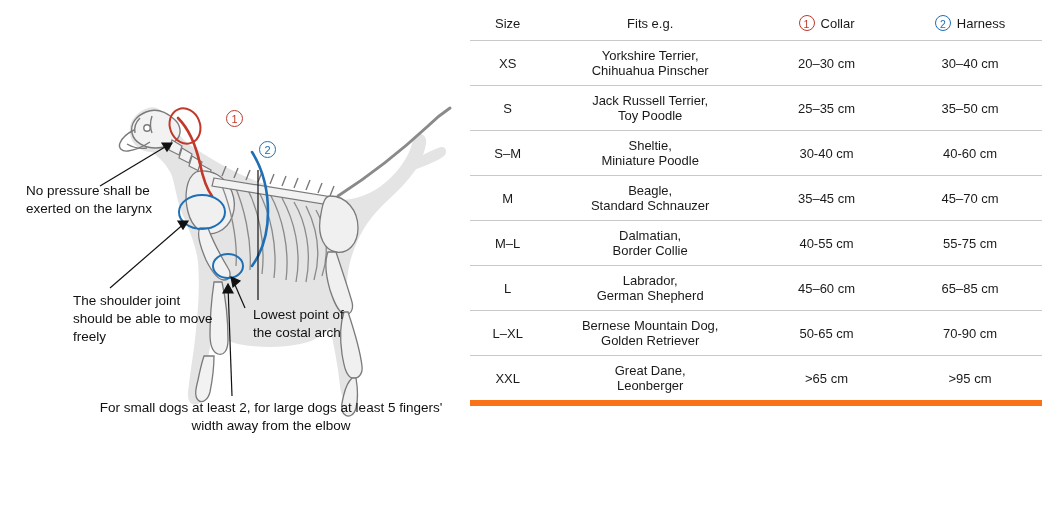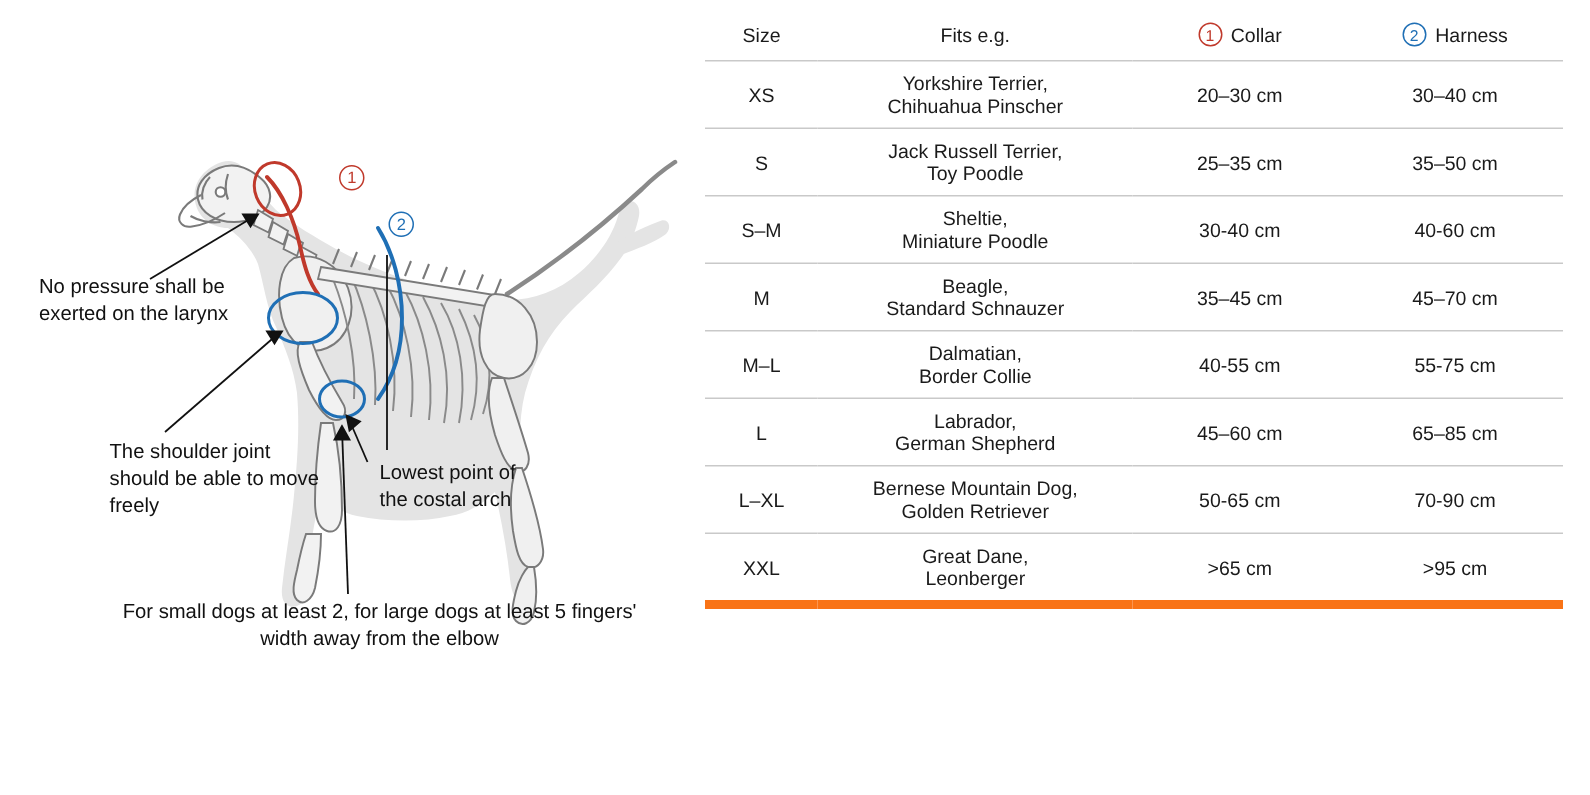--- a/index.html
+++ b/index.html
@@ -35,21 +35,21 @@
   .anno {
     position: absolute;
     font-size: 13.5px;
     line-height: 1.35;
     color: #111;
   }
   #anno-larynx { left: 26px; top: 182px; width: 170px; }
   #anno-shoulder { left: 26px; top: 292px; width: 150px; margin-left: 47px; }
   #anno-costal { left: 253px; top: 306px; width: 110px; }
   #anno-elbow {
-    left: 78px; top: 399px; width: 350px;
+    left: 96px; top: 399px; width: 350px;
     text-align: center;
   }
 
   .badge-num {
     position: absolute;
     width: 17px;
     height: 17px;
     border-radius: 50%;
     font-size: 11px;
     line-height: 17px;

